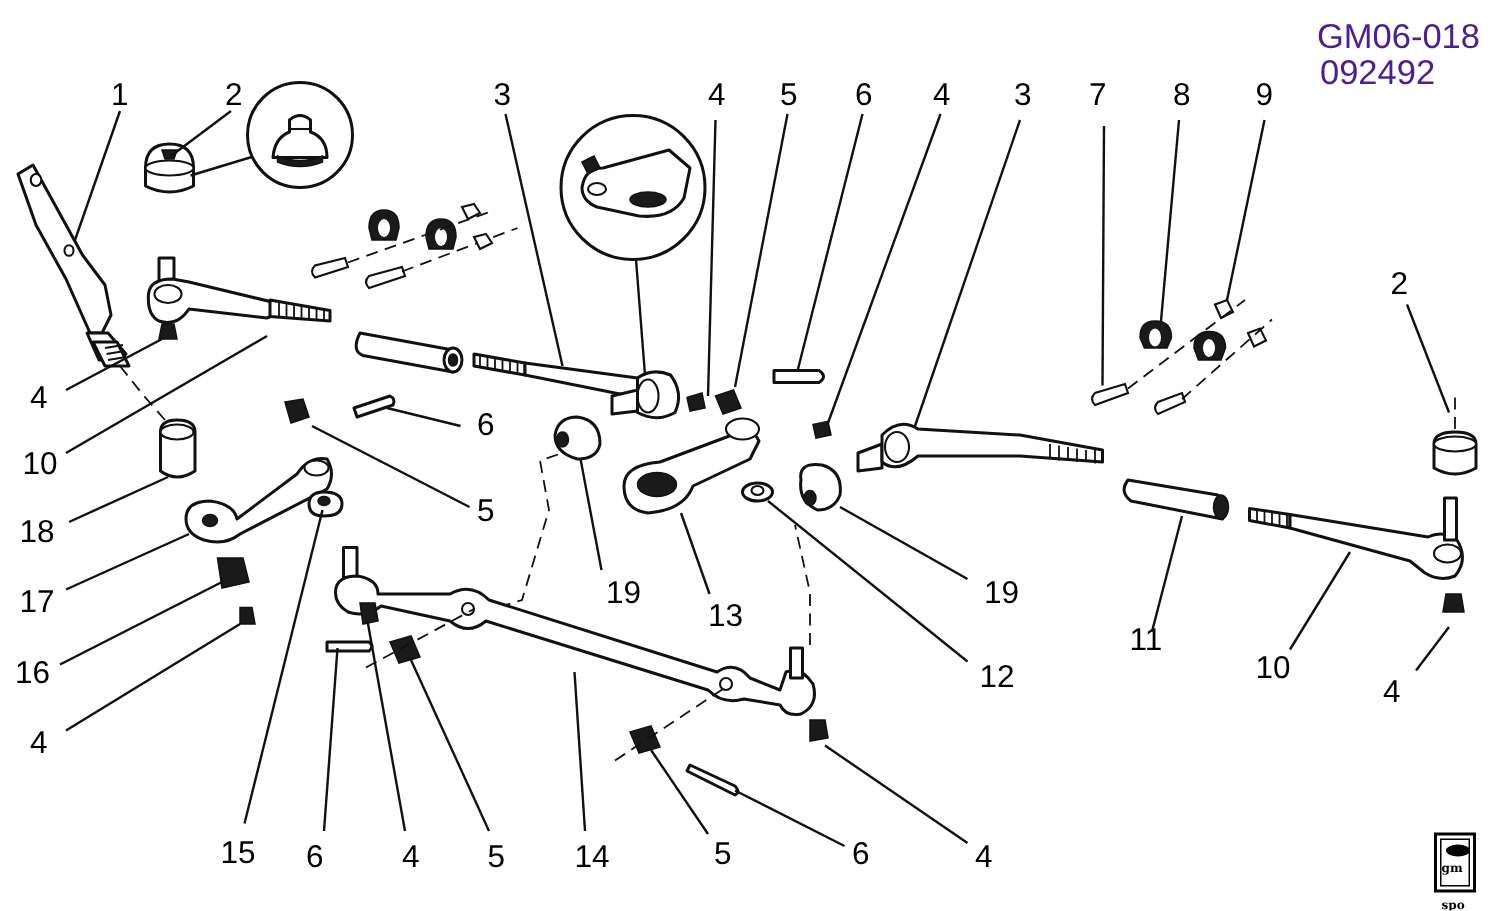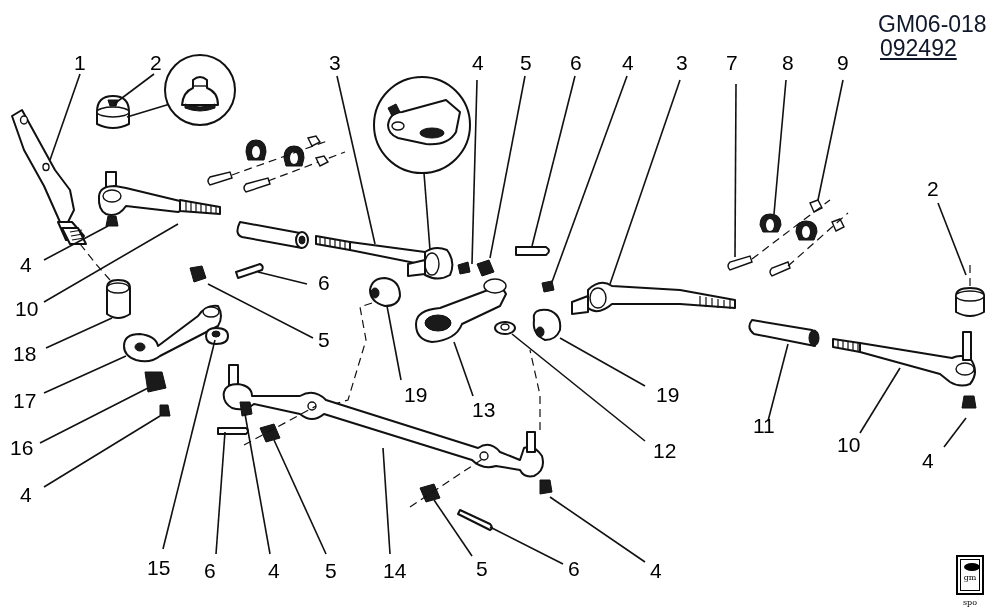--- a/index.html
+++ b/index.html
@@ -5,27 +5,27 @@
   html,body{margin:0;padding:0;background:#ffffff;}
   body{width:1000px;height:607px;overflow:hidden;position:relative;font-family:"Liberation Sans",sans-serif;}
   #diagram{position:absolute;left:0;top:0;width:1000px;height:607px;}
   .part{fill:#fff;stroke:#111;stroke-width:2;stroke-linejoin:round;}
   .part-thin{fill:#fff;stroke:#111;stroke-width:1.4;}
   .dark{fill:#1a1a1a;stroke:#111;stroke-width:1;}
   .leader{stroke:#111;stroke-width:1.6;fill:none;}
   .dash{stroke:#111;stroke-width:1.2;fill:none;stroke-dasharray:8 5;}
   .thread{stroke:#111;stroke-width:1.2;}
   .callout{font-family:"Liberation Sans",sans-serif;font-size:21px;fill:#000;}
-  .ref{position:absolute;font-family:"Liberation Sans",sans-serif;font-size:23px;color:#0f172a;line-height:23px;}
+  .ref{position:absolute;font-family:"Liberation Sans",sans-serif;font-size:23px;color:#4c1d95;line-height:23px;}
   #ref-code{left:878px;top:13px;}
-  #ref-date{left:880px;top:37px;text-decoration:underline;}
+  #ref-date{left:880px;top:37px;}
   .logo{position:absolute;left:956px;top:555px;width:28px;height:40px;border:2.5px solid #000;box-sizing:border-box;background:#fff;}
   .logo-inner{position:absolute;left:2px;top:2px;right:2px;bottom:2px;border:1px solid #000;}
   .logo-oval{position:absolute;left:3px;top:3px;width:16px;height:8px;border-radius:50%;background:#000;}
-  .logo-txt{position:absolute;left:0;right:0;font-family:"DejaVu Serif",serif;font-size:8px;line-height:8px;text-align:center;color:#000;}
+  .logo-txt{position:absolute;left:0;right:0;font-family:"DejaVu Serif",serif;font-size:8px;line-height:8px;color:#000;font-weight:bold;}
   #logo-gm{top:14px;} #logo-spo{top:39px;}
 </style>
 </head>
 <body>
 
 <div id="ref-code" class="ref">GM06-018</div>
 <div id="ref-date" class="ref">092492</div>
 
 <svg id="diagram" viewBox="0 0 1000 607" xmlns="http://www.w3.org/2000/svg">
 

